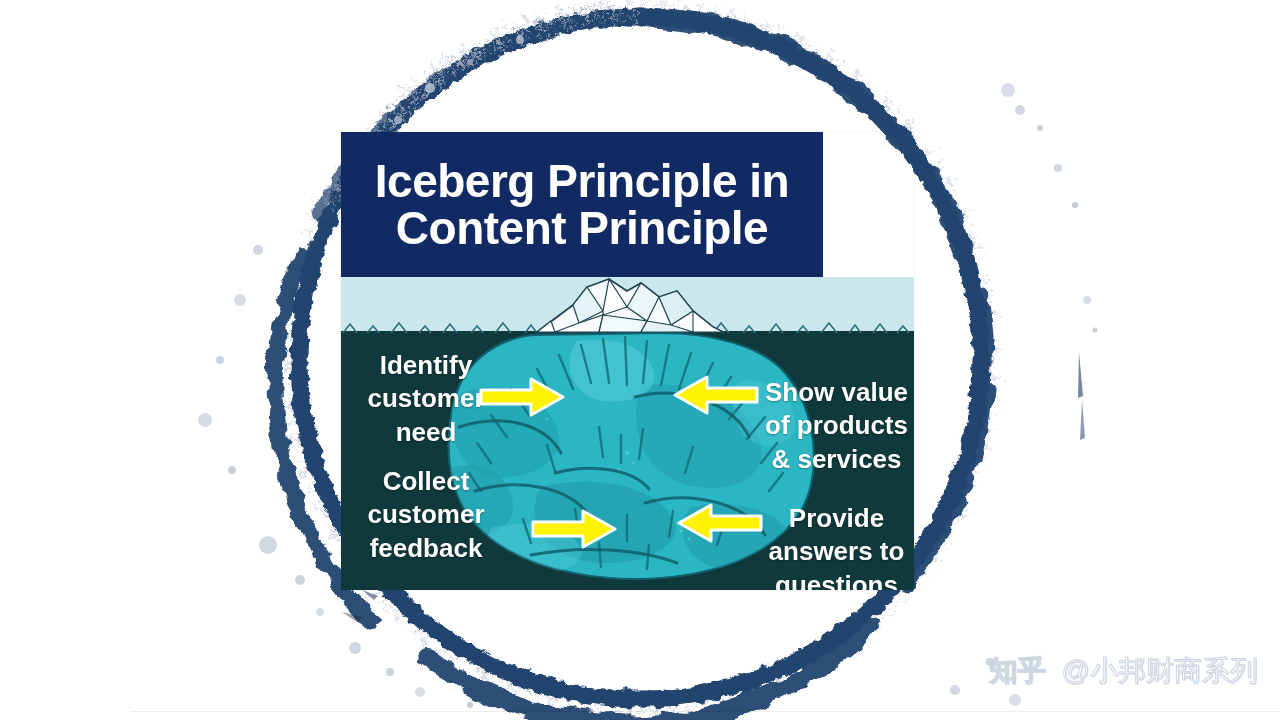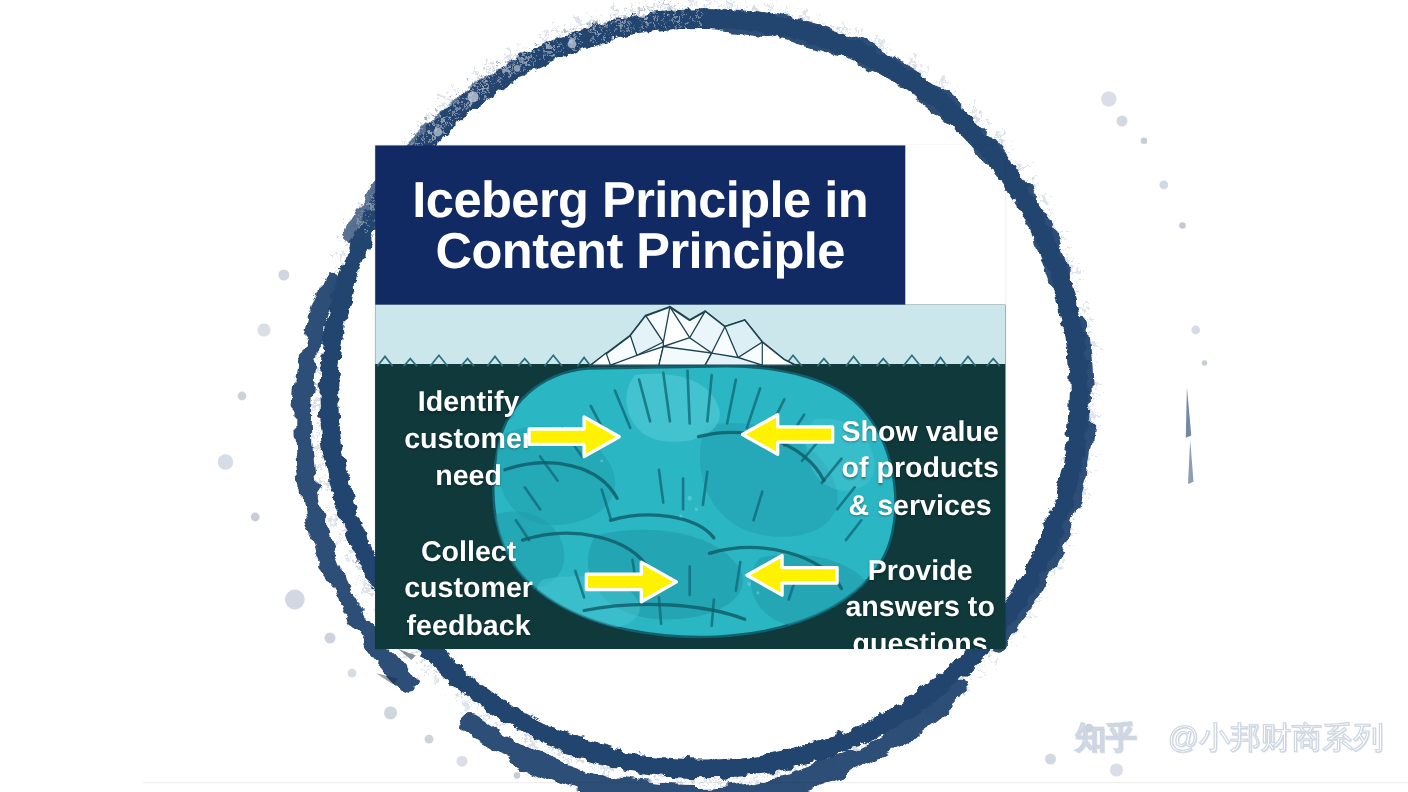--- a/index.html
+++ b/index.html
@@ -113,41 +113,41 @@
     font-size: 26px;
     line-height: 1.28;
     text-shadow: 0 1px 2px rgba(0,0,0,0.35);
     white-space: pre-line;
     z-index: 6;
   }
   .callout.left  { text-align: center; }
   .callout.right { text-align: center; margin-top: 29px; }
 
   #callout-identify  { left: 10px;  top: 72px;  width: 150px; }
-  #callout-collect   { left: 10px;  top: 208px; width: 150px; }
+  #callout-collect   { left: 10px;  top: 188px; width: 150px; }
   #callout-showvalue { right: 6px;  top: 70px;  width: 165px; }
   #callout-provide   { right: 6px;  top: 196px; width: 165px; }
 
   .arrow {
     position: absolute;
     z-index: 7;
   }
   #arrow-identify  { left: 138px; top: 100px; }
   #arrow-collect   { left: 190px; top: 232px; }
   #arrow-showvalue { right: 166px; top: 98px; }
   #arrow-provide   { right: 162px; top: 226px; }
 
   
   #watermark {
     position: absolute;
     right: 22px;
     bottom: 30px;
     display: flex;
     align-items: center;
-    gap: 28px;
+    gap: 16px;
     z-index: 20;
   }
   #wm-logo, #wm-handle {
     font-family: "Liberation Sans", sans-serif;
     font-size: 28px;
     font-weight: bold;
     color: #ffffff;
     -webkit-text-stroke: 1px #c9d3e0;
     text-shadow:
       0 0 1px rgba(190,200,215,0.95),

